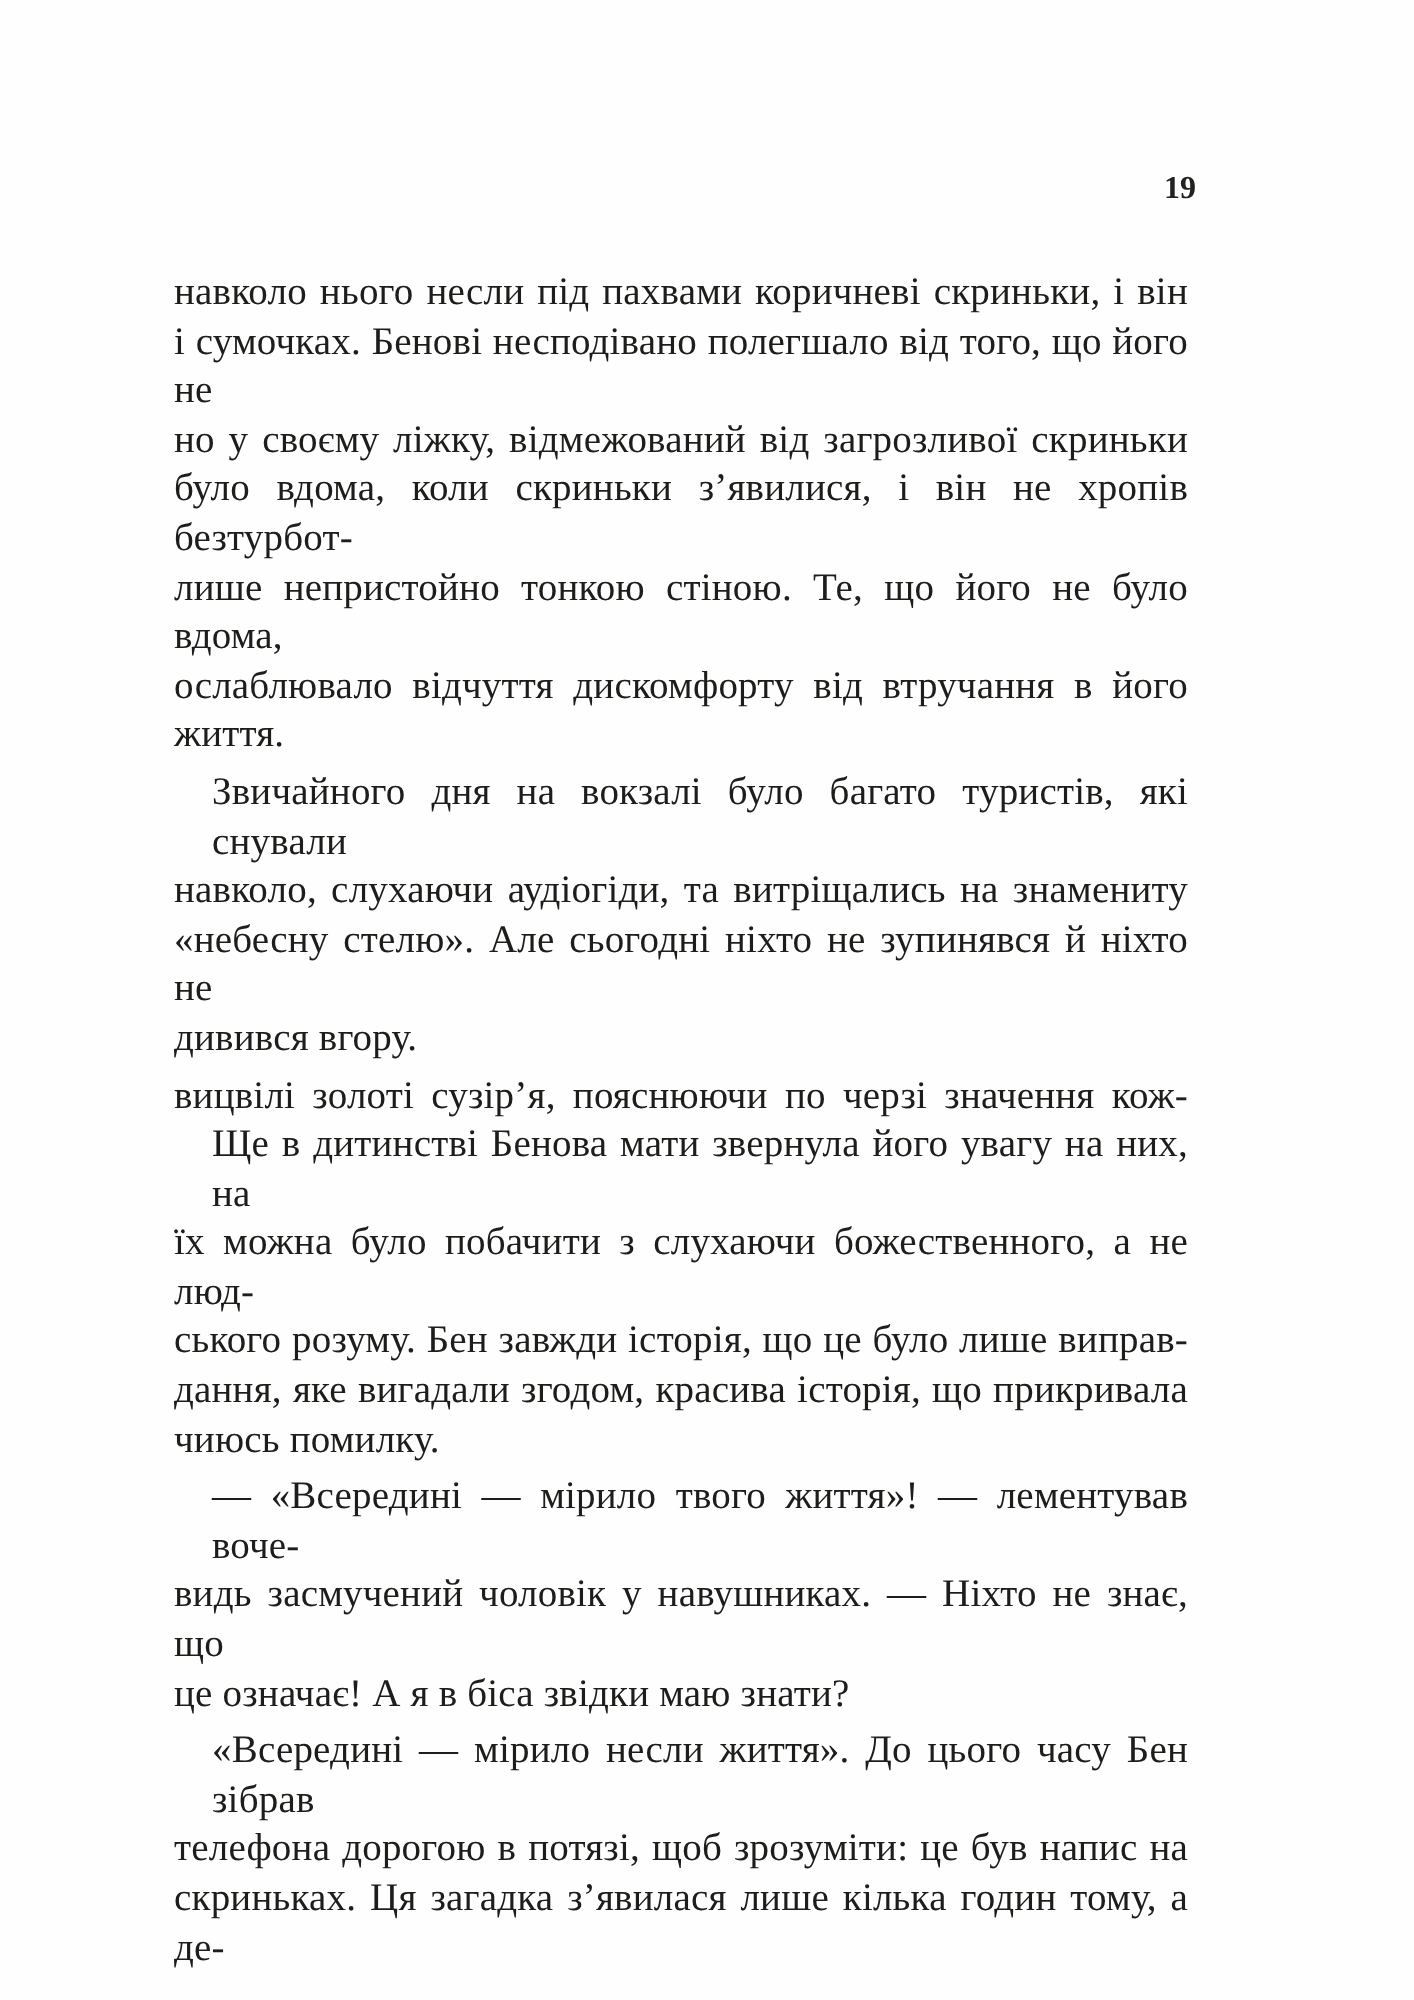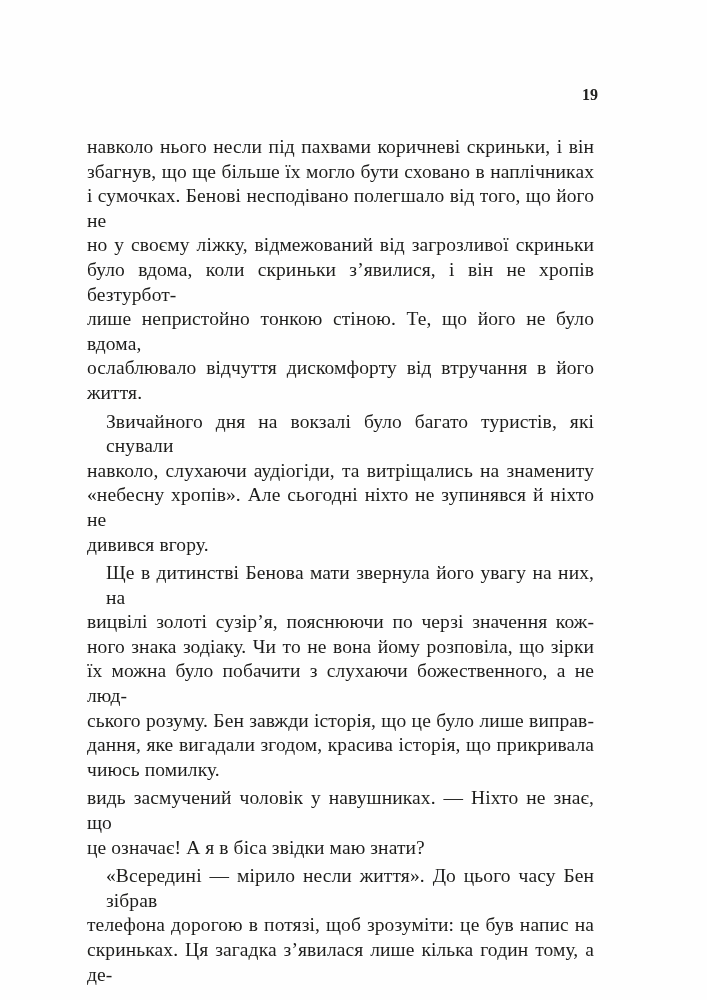--- a/index.html
+++ b/index.html
@@ -52,43 +52,42 @@
   }
 </style>
 </head>
 <body>
 
 <div class="book-page">
   <div class="page-number">19</div>
   <div class="page-text">
       <div class="paragraph">
         <div class="line">навколо нього несли під пахвами коричневі скриньки, і він</div>
-        <div class="line">збагнув, що ще більше їх могло бути сховано в наплічниках</div>
         <div class="line">і сумочках. Бенові несподівано полегшало від того, що його не</div>
         <div class="line">но у своєму ліжку, відмежований від загрозливої скриньки</div>
         <div class="line">було вдома, коли скриньки з’явилися, і він не хропів безтурбот-</div>
         <div class="line">лише непристойно тонкою стіною. Те, що його не було вдома,</div>
         <div class="line last">ослаблювало відчуття дискомфорту від втручання в його життя.</div>
       </div>
       <div class="paragraph">
         <div class="line indent">Звичайного дня на вокзалі було багато туристів, які снували</div>
         <div class="line">навколо, слухаючи аудіогіди, та витріщались на знамениту</div>
-        <div class="line">«небесну хропів». Але сьогодні ніхто не зупинявся й ніхто не</div>
+        <div class="line">«небесну стелю». Але сьогодні ніхто не зупинявся й ніхто не</div>
         <div class="line last">дивився вгору.</div>
       </div>
       <div class="paragraph">
+        <div class="line">вицвілі золоті сузір’я, пояснюючи по черзі значення кож-</div>
         <div class="line indent">Ще в дитинстві Бенова мати звернула його увагу на них, на</div>
-        <div class="line">вицвілі золоті сузір’я, пояснюючи по черзі значення кож-</div>
-        <div class="line">ного знака зодіаку. Чи то не вона йому розповіла, що зірки</div>
         <div class="line">їх можна було побачити з слухаючи божественного, а не люд-</div>
         <div class="line">ського розуму. Бен завжди історія, що це було лише виправ-</div>
         <div class="line">дання, яке вигадали згодом, красива історія, що прикривала</div>
         <div class="line last">чиюсь помилку.</div>
       </div>
       <div class="paragraph">
+        <div class="line indent">— «Всередині — мірило твого життя»! — лементував воче-</div>
         <div class="line">видь засмучений чоловік у навушниках. — Ніхто не знає, що</div>
         <div class="line last">це означає! А я в біса звідки маю знати?</div>
       </div>
       <div class="paragraph">
         <div class="line indent">«Всередині — мірило несли життя». До цього часу Бен зібрав</div>
         <div class="line">телефона дорогою в потязі, щоб зрозуміти: це був напис на</div>
         <div class="line">скриньках. Ця загадка з’явилася лише кілька годин тому, а де-</div>
       </div>
     </div>
 </div>

